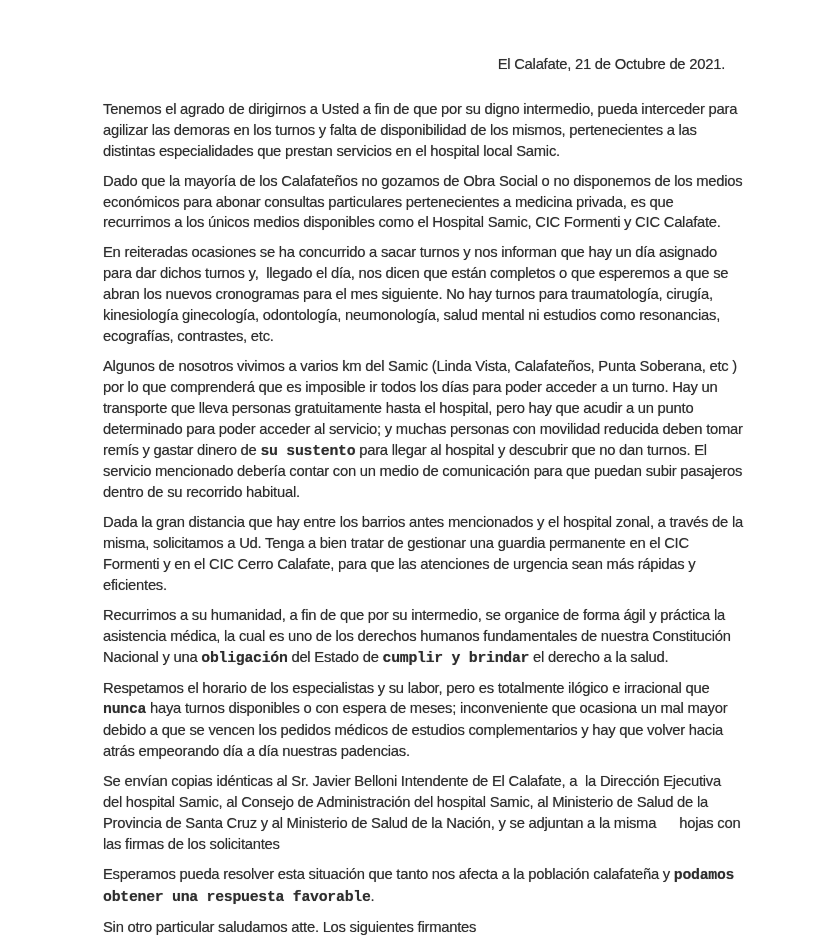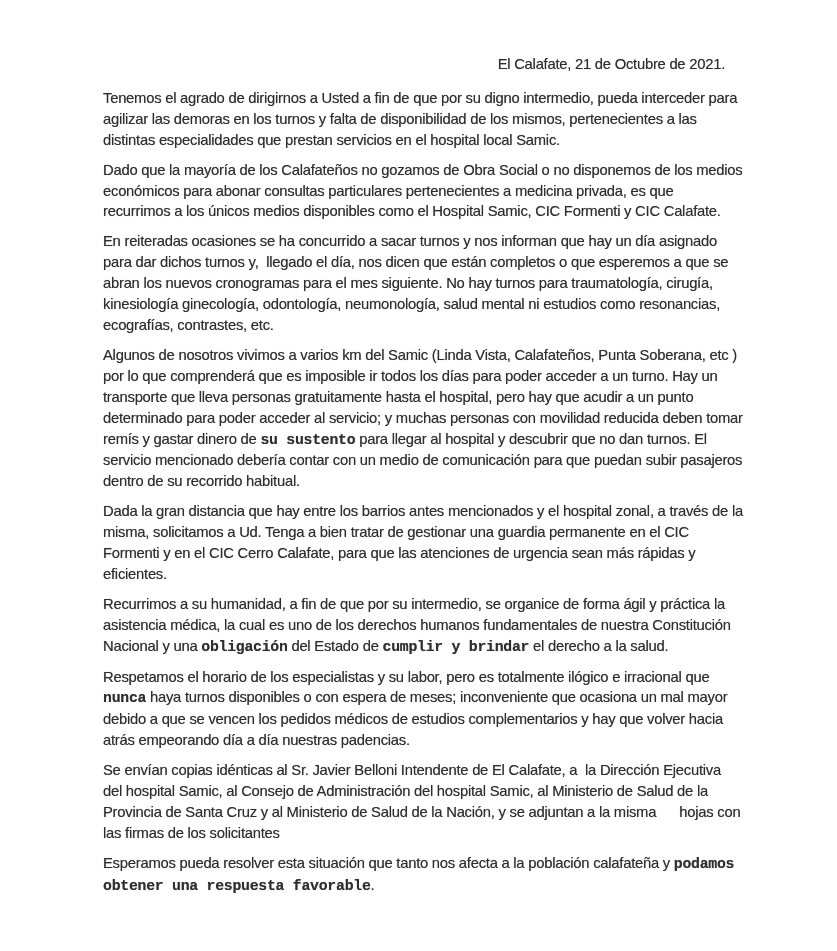--- a/index.html
+++ b/index.html
@@ -21,21 +21,21 @@
   .letter {
     width: 640px;
     font-size: 14.8px;
     line-height: 20.9px;
     letter-spacing: -0.25px;
     text-shadow: 0 0 0.7px rgba(46,46,46,0.55);
   }
   .date-line {
     text-align: right;
     padding-right: 18px;
-    margin: 0 0 13px 0;
+    margin: 0 0 24px 0;
   }
   .salutation {
     margin: 0 0 9px 0;
   }
   .para {
     margin: 0 0 9px 0;
     white-space: pre-wrap;
   }
   .bold {
     font-weight: 700;
@@ -51,15 +51,16 @@
     <div>
         <p class="para"><span>Tenemos el agrado de dirigirnos a Usted a fin de que por su digno intermedio, pueda interceder para agilizar las demoras en los turnos y falta de disponibilidad de los mismos, pertenecientes a las distintas especialidades que prestan servicios en el hospital local Samic.</span></p>
         <p class="para"><span>Dado que la mayoría de los Calafateños no gozamos de Obra Social o no disponemos de los medios económicos para abonar consultas particulares pertenecientes a medicina privada, es que recurrimos a los únicos medios disponibles como el Hospital Samic, CIC Formenti y CIC Calafate.</span></p>
         <p class="para"><span>En reiteradas ocasiones se ha concurrido a sacar turnos y nos informan que hay un día asignado para dar dichos turnos y,  llegado el día, nos dicen que están completos o que esperemos a que se abran los nuevos cronogramas para el mes siguiente. No hay turnos para traumatología, cirugía, kinesiología ginecología, odontología, neumonología, salud mental ni estudios como resonancias, ecografías, contrastes, etc.</span></p>
         <p class="para"><span>Algunos de nosotros vivimos a varios km del Samic (Linda Vista, Calafateños, Punta Soberana, etc ) por lo que comprenderá que es imposible ir todos los días para poder acceder a un turno. Hay un transporte que lleva personas gratuitamente hasta el hospital, pero hay que acudir a un punto determinado para poder acceder al servicio; y muchas personas con movilidad reducida deben tomar remís y gastar dinero de </span><span class="bold">su sustento</span><span> para llegar al hospital y descubrir que no dan turnos. El servicio mencionado debería contar con un medio de comunicación para que puedan subir pasajeros dentro de su recorrido habitual.</span></p>
         <p class="para"><span>Dada la gran distancia que hay entre los barrios antes mencionados y el hospital zonal, a través de la misma, solicitamos a Ud. Tenga a bien tratar de gestionar una guardia permanente en el CIC Formenti y en el CIC Cerro Calafate, para que las atenciones de urgencia sean más rápidas y eficientes.</span></p>
         <p class="para"><span>Recurrimos a su humanidad, a fin de que por su intermedio, se organice de forma ágil y práctica la asistencia médica, la cual es uno de los derechos humanos fundamentales de nuestra Constitución Nacional y una </span><span class="bold">obligación</span><span> del Estado de </span><span class="bold">cumplir y brindar</span><span> el derecho a la salud.</span></p>
         <p class="para"><span>Respetamos el horario de los especialistas y su labor, pero es totalmente ilógico e irracional que </span><span class="bold">nunca</span><span> haya turnos disponibles o con espera de meses; inconveniente que ocasiona un mal mayor debido a que se vencen los pedidos médicos de estudios complementarios y hay que volver hacia atrás empeorando día a día nuestras padencias.</span></p>
         <p class="para"><span>Se envían copias idénticas al Sr. Javier Belloni Intendente de El Calafate, a  la Dirección Ejecutiva del hospital Samic, al Consejo de Administración del hospital Samic, al Ministerio de Salud de la Provincia de Santa Cruz y al Ministerio de Salud de la Nación, y se adjuntan a la misma      hojas con las firmas de los solicitantes</span></p>
         <p class="para"><span>Esperamos pueda resolver esta situación que tanto nos afecta a la población calafateña y </span><span class="bold">podamos obtener una respuesta favorable</span><span>.</span></p>
+        <p class="para"><span>Sin otro particular saludamos atte. Los siguientes firmantes</span></p>
       </div>
   </div>
 </div>
 
 </body></html>

